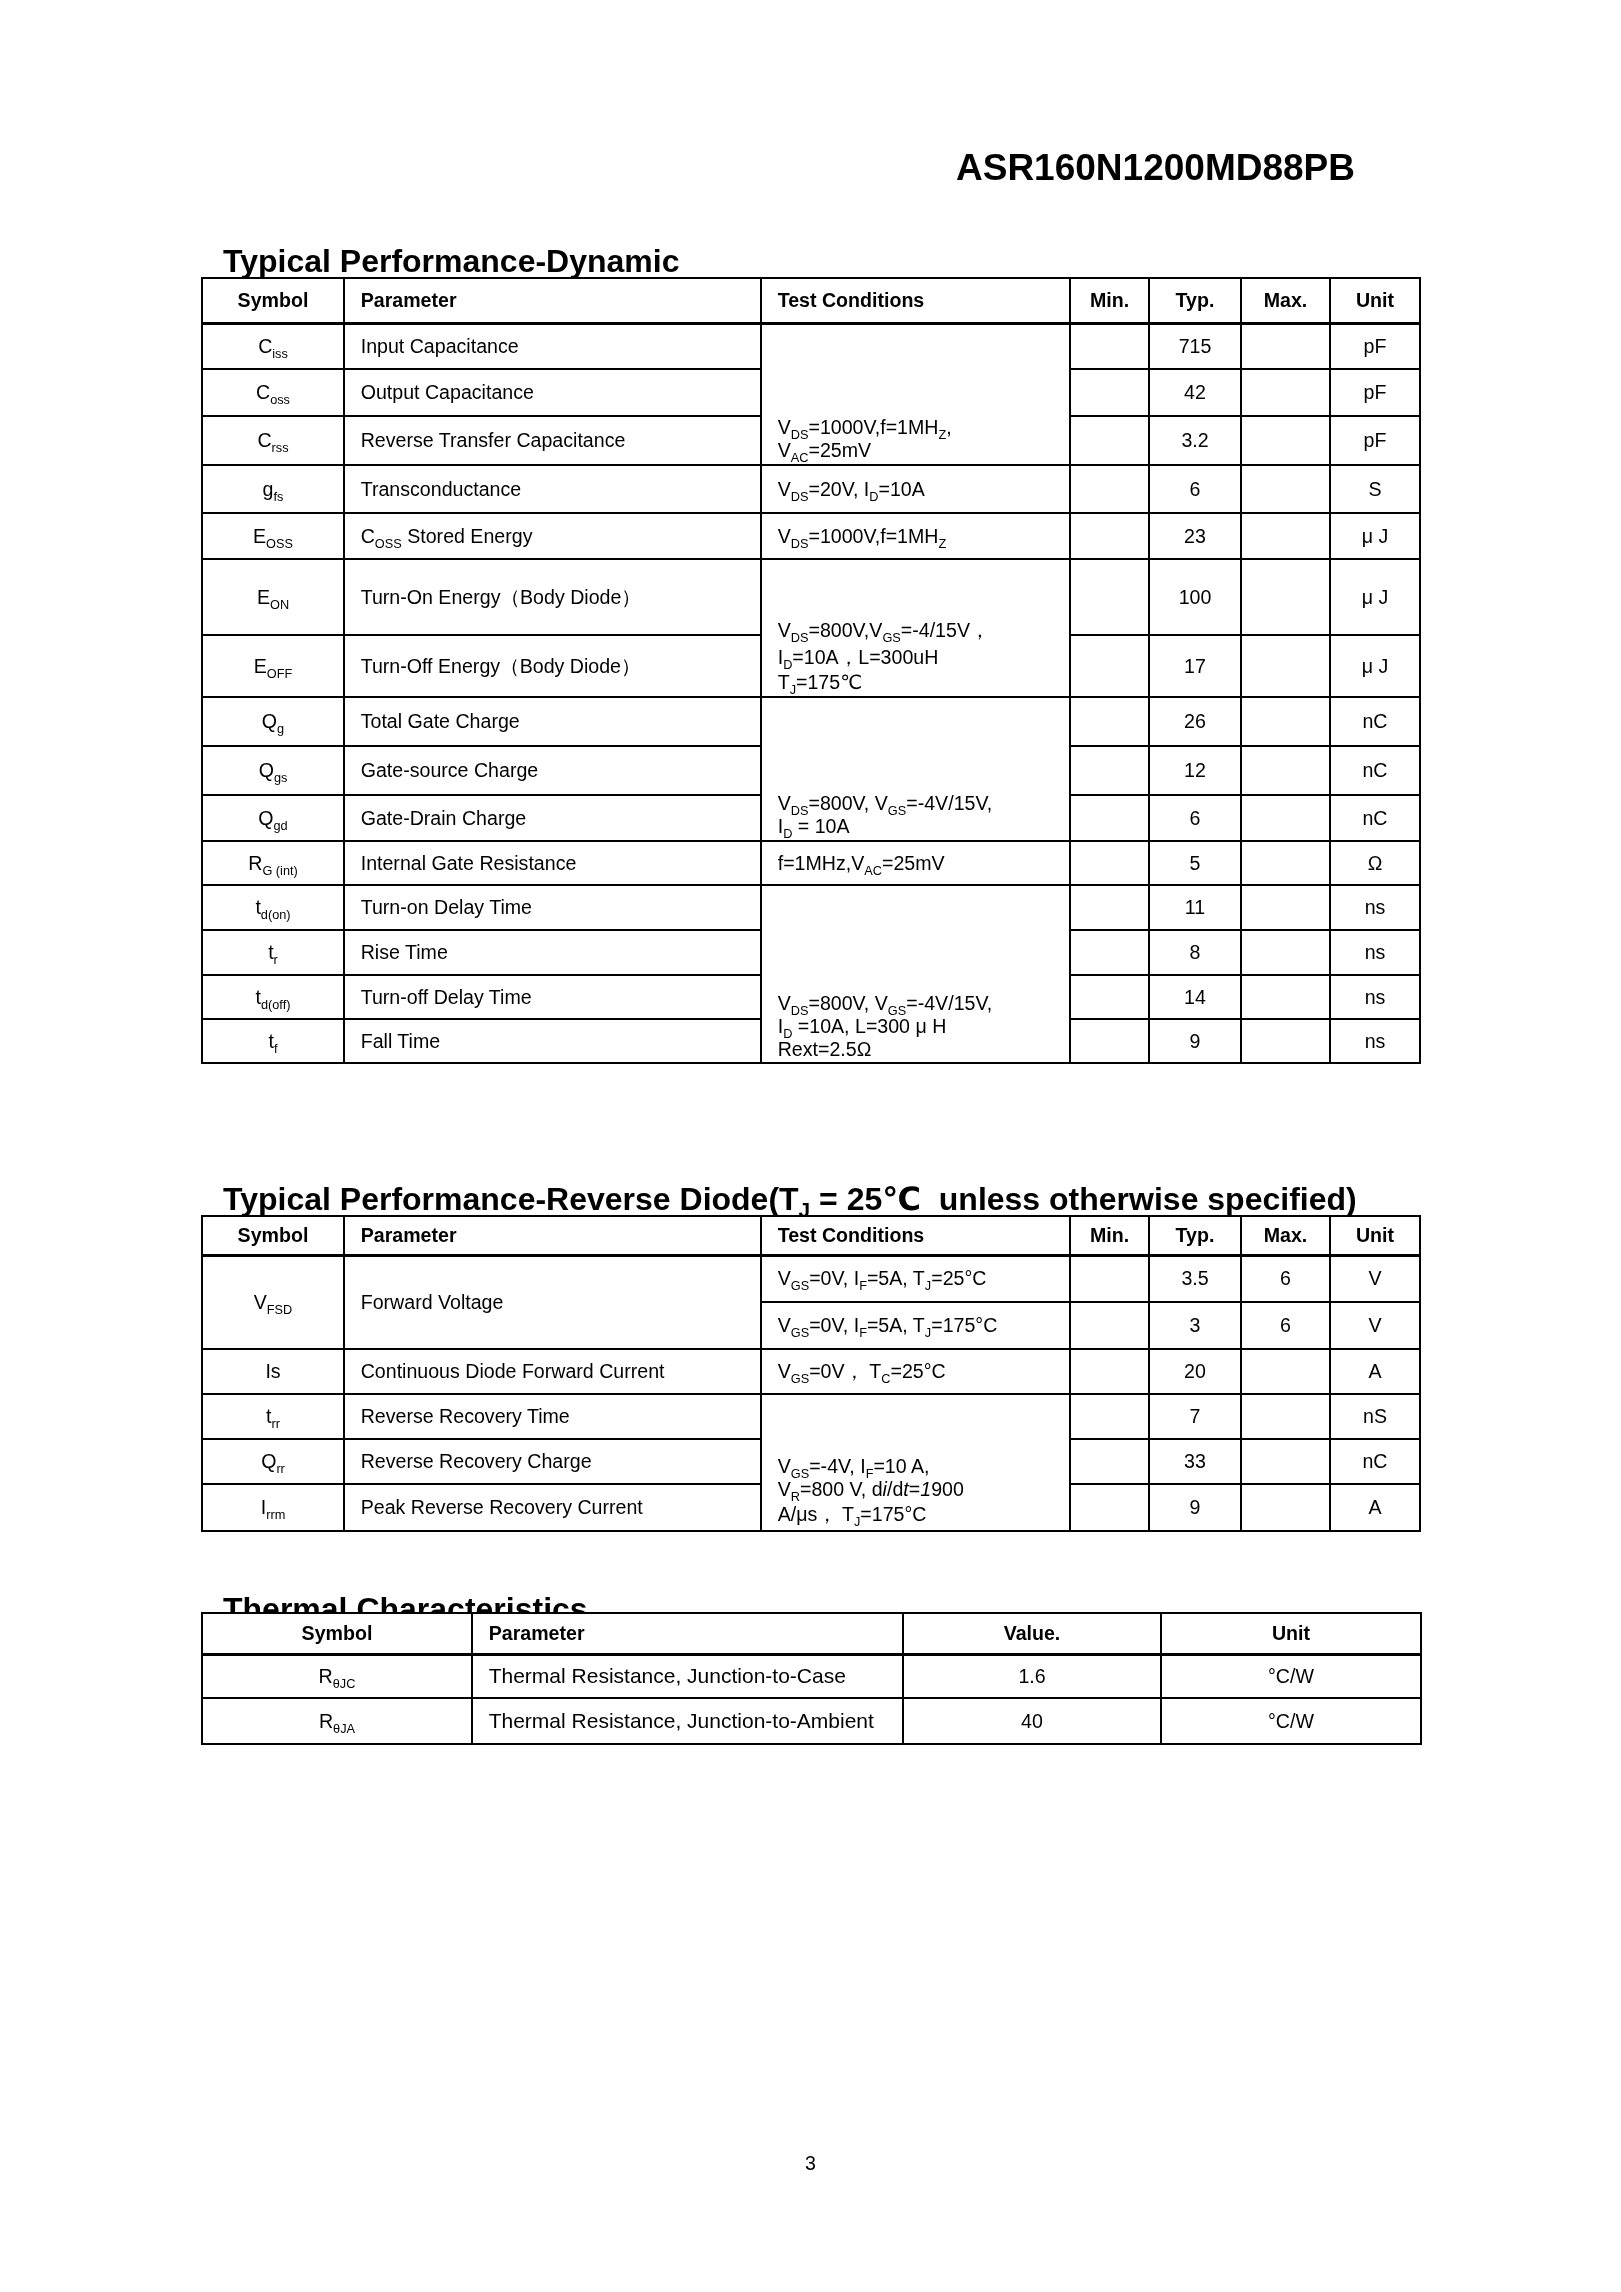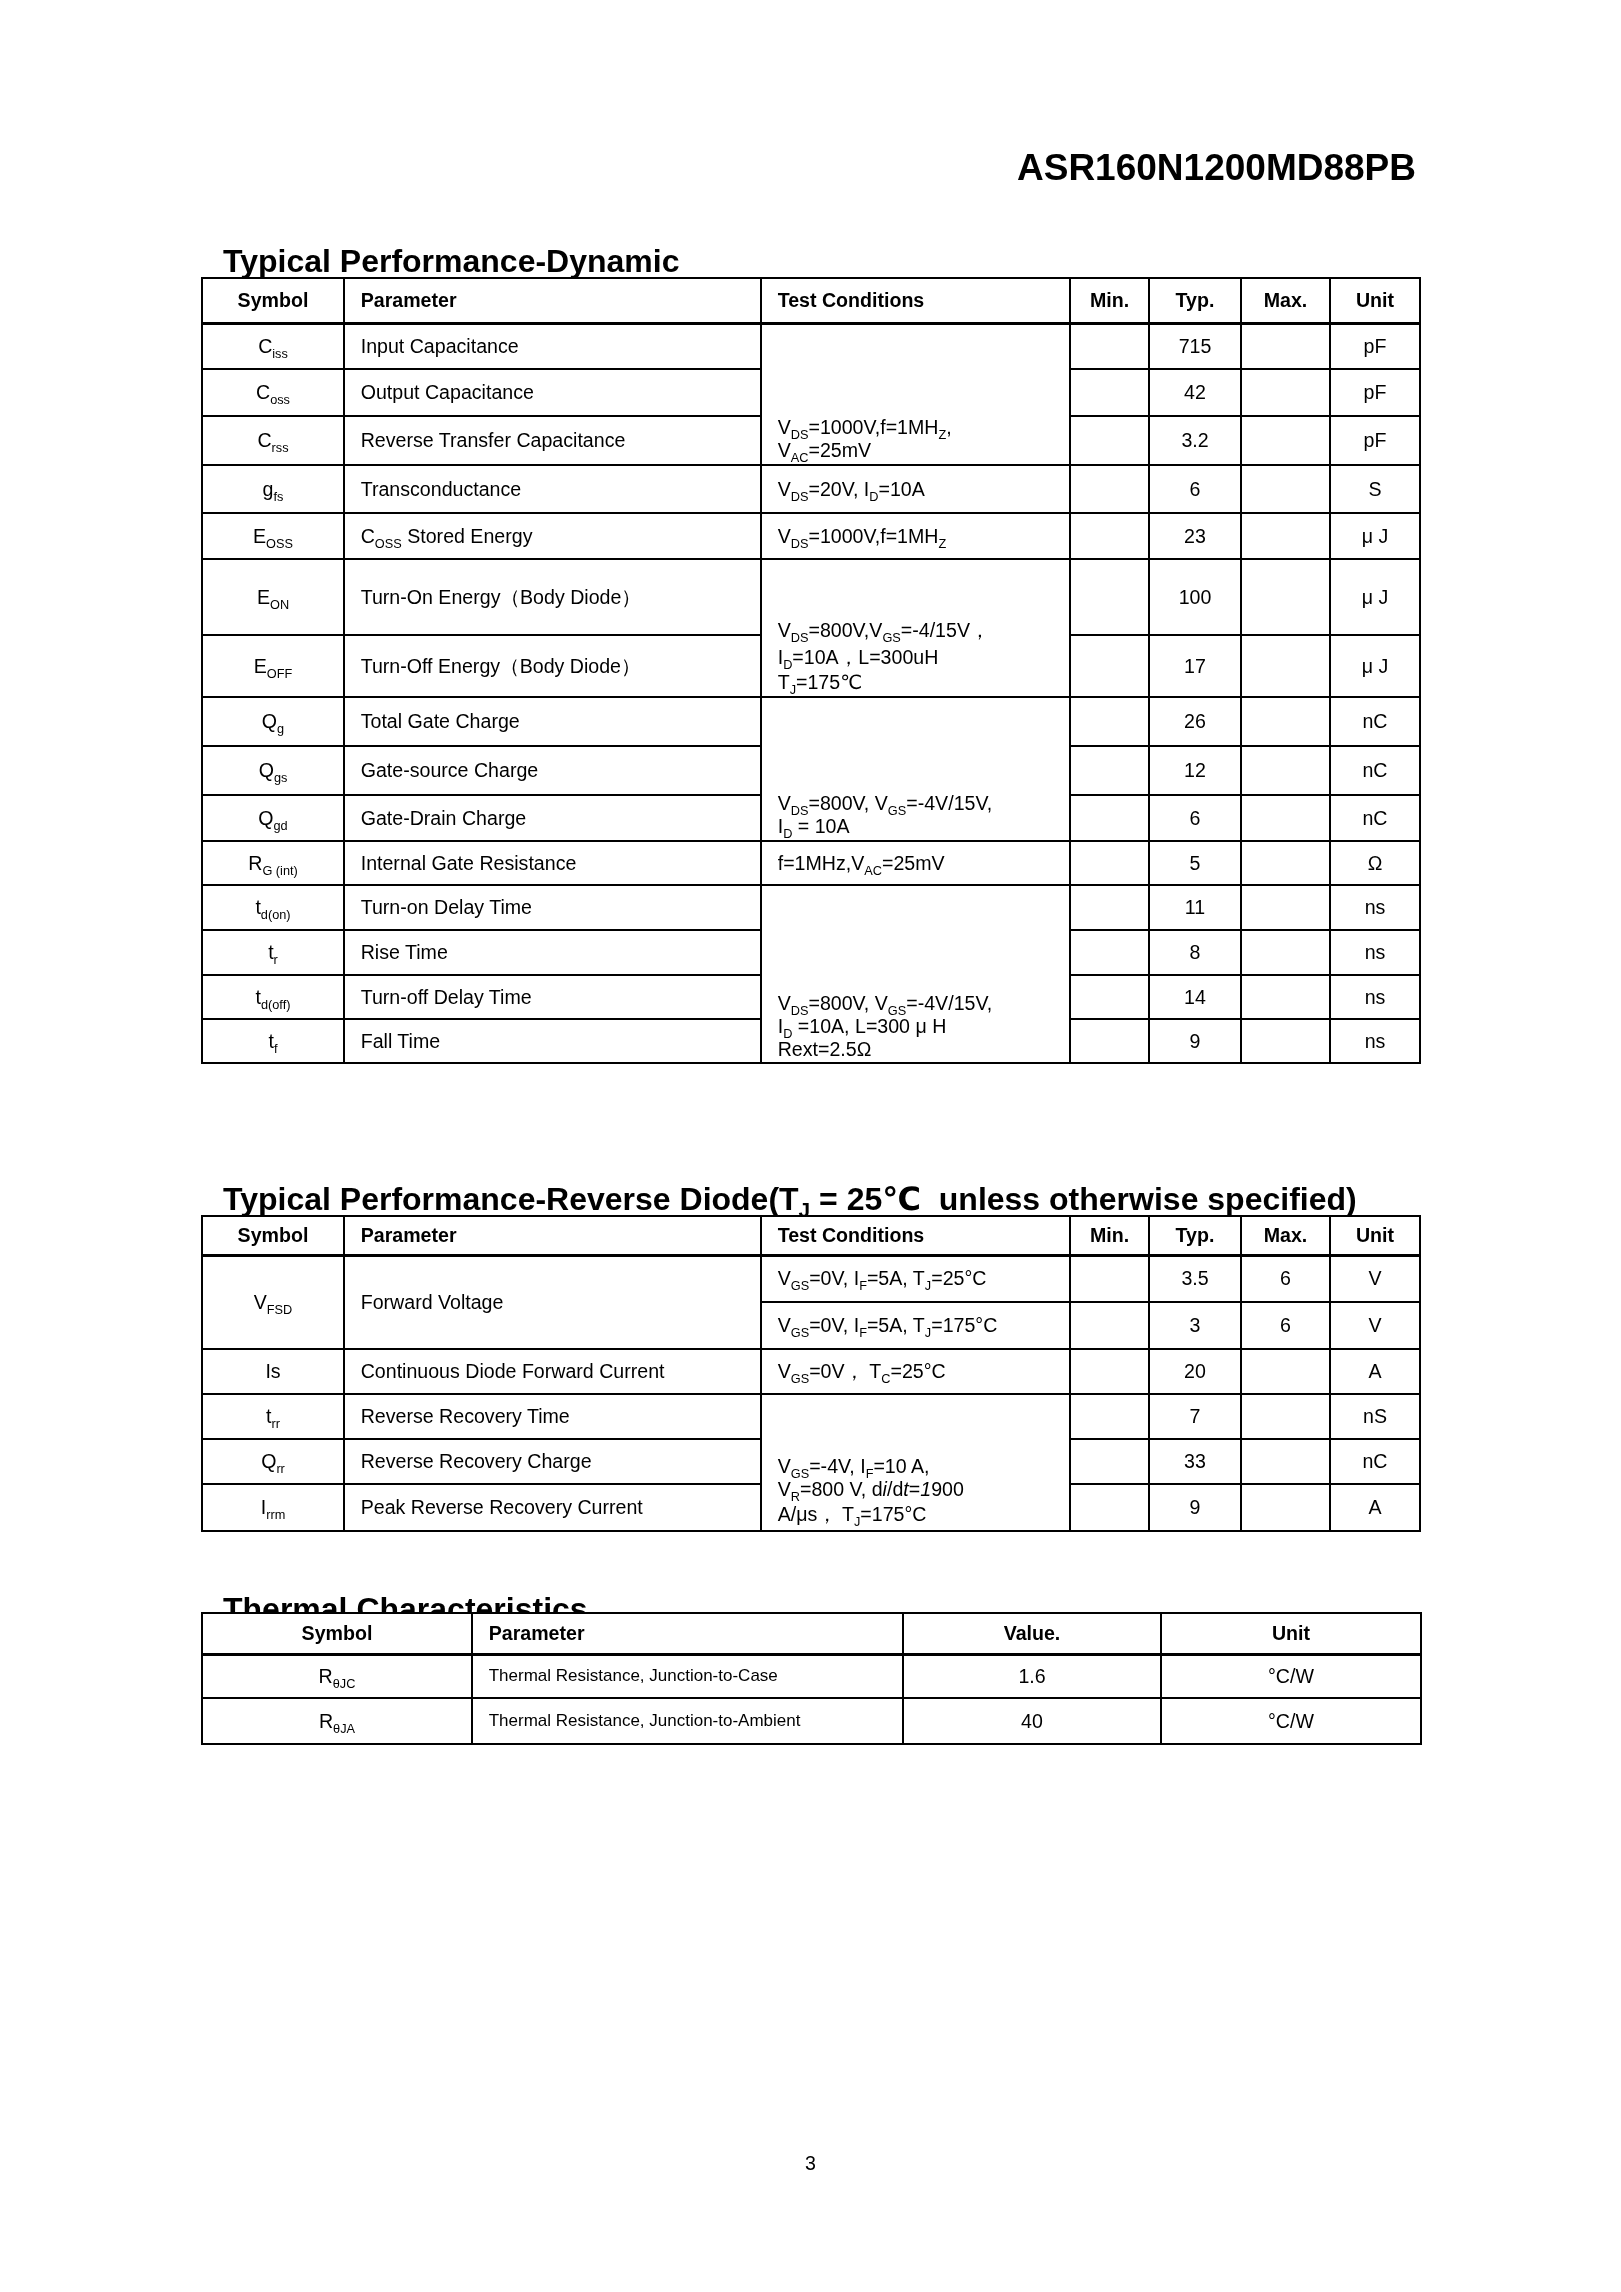--- a/index.html
+++ b/index.html
@@ -2,21 +2,21 @@
 <html><head>
 <meta charset="utf-8">
 <style>
   html,body{margin:0;padding:0;background:#e8e8e8;}
   .page{
     position:relative;width:1621px;height:2293px;background:#ffffff;
     font-family:"Liberation Sans","DejaVu Sans",sans-serif;color:#000;
     margin:0 auto;overflow:hidden;
   }
   .part-number{
-    position:absolute;top:147px;left:1017px;width:392px;
+    position:absolute;top:147px;left:956px;width:392px;
     font-size:37px;font-weight:bold;white-space:nowrap;
   }
   .sec-title{position:absolute;font-size:32px;font-weight:bold;white-space:nowrap;}
   #title-dynamic{left:223px;top:216px;}
   #title-reverse{left:223px;top:1153px;}
   #title-thermal{left:223px;top:1564px;}
 
   table.dt{
     position:absolute;border-collapse:collapse;table-layout:fixed;
     border:2.9px solid #000;background:#fff;
@@ -26,21 +26,21 @@
   #tbl-thermal{left:201px;top:1612px;width:1218px;}
 
   table.dt th, table.dt td{
     border:2px solid #000;font-size:19.6px;padding:0;
     vertical-align:middle;overflow:hidden;background:#fff;
   }
   table.dt thead th{border-bottom-width:3.9px;font-weight:bold;}
   tr.hb td{border-bottom-width:2.9px;}
   .c-left{text-align:left;padding-left:15.7px !important;}
   .c-center{text-align:center;}
-  #tbl-thermal td.c-left{font-size:17px;}
+  #tbl-thermal td.c-left{font-size:21px;}
   sub{font-size:0.65em;line-height:0;}
   .lines{display:flex;flex-direction:column;justify-content:flex-end;text-align:left;}
   .lines > div{white-space:nowrap;}
   .note{position:absolute;left:203px;top:1806px;width:1188px;font-size:20.6px;}
   .note-line{line-height:49px;}
   .note-line.justify{text-align:justify;text-align-last:justify;}
   .pageno{position:absolute;top:2152px;left:0;width:1621px;text-align:center;font-size:19.6px;}
 </style>
 </head>
 <body>

